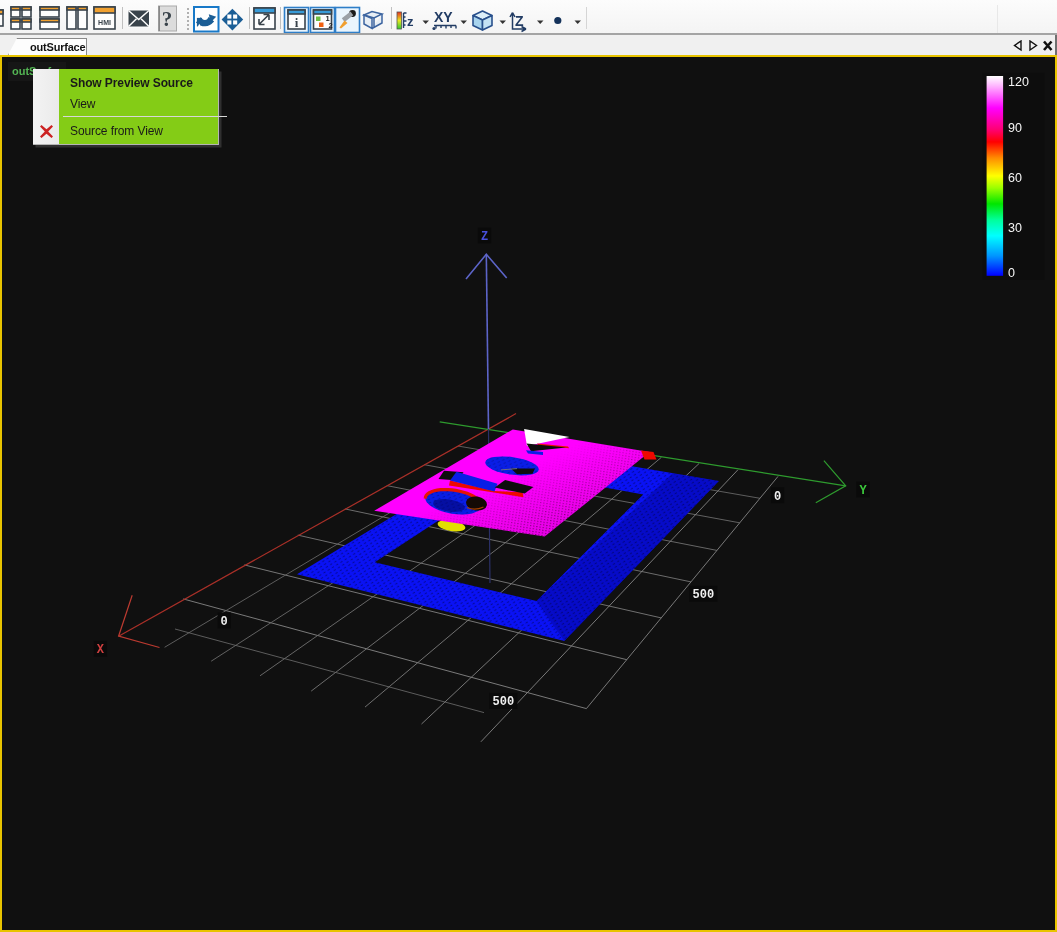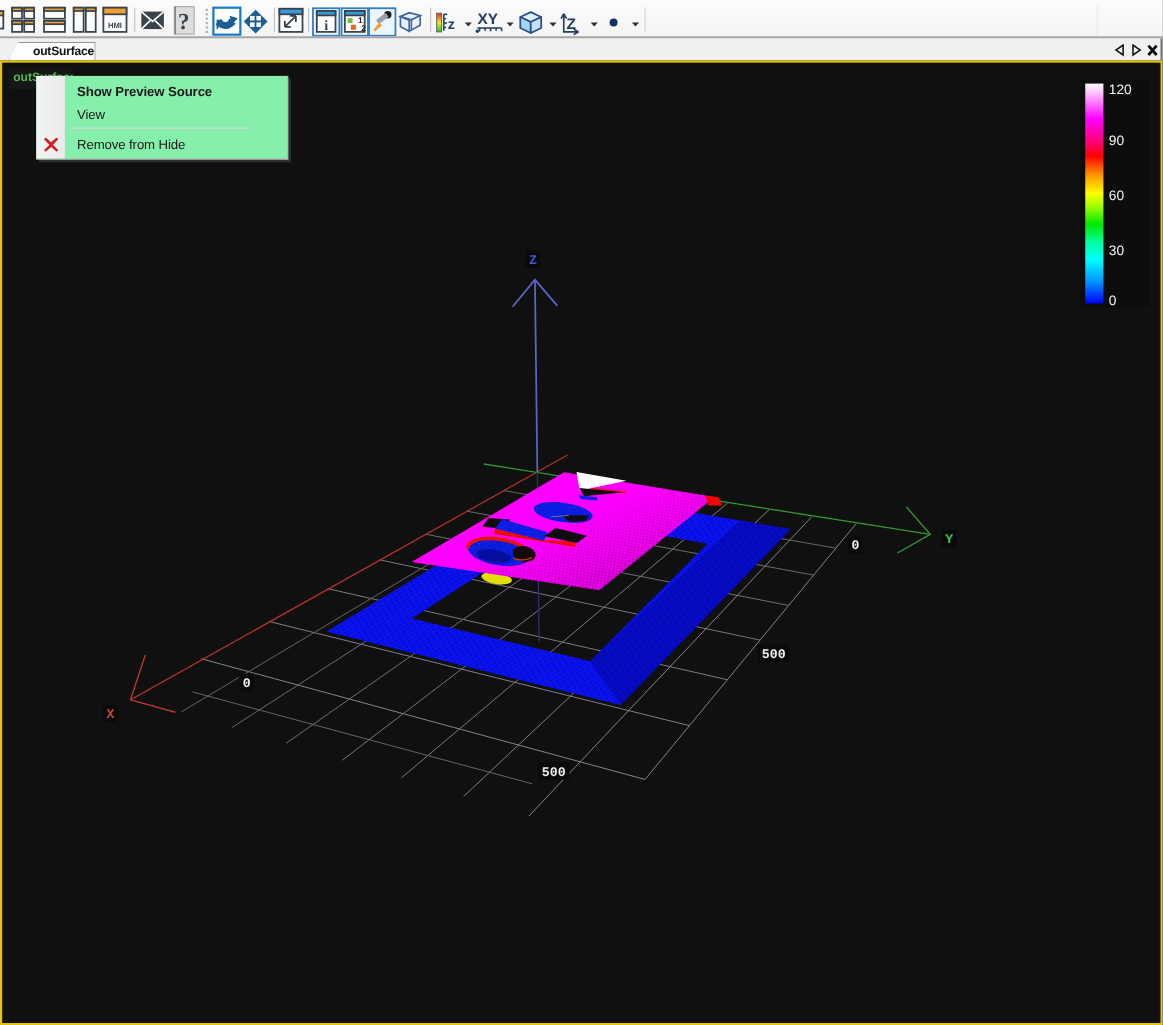--- a/index.html
+++ b/index.html
@@ -1,21 +1,21 @@
 <!DOCTYPE html>
 <html><head><meta charset="utf-8"><style>
 *{margin:0;padding:0;box-sizing:border-box}
 body{width:1057px;height:932px;font-family:"Liberation Sans",sans-serif;overflow:hidden;background:#F5F5F5;position:relative}
 .toolbar{position:absolute;left:0;top:0;width:1057px;height:35px;background:linear-gradient(#FCFCFC,#F4F4F4);border-bottom:2px solid #A4A4A4}
 .tabbar{position:absolute;left:0;top:35px;width:1057px;height:20px;background:#F0F0F0;border-right:2px solid #707070}
 .tab{position:absolute;left:8px;top:38px;width:79px;height:17px;background:#FDFDFD;border:1px solid #8A8A8A;border-bottom:none;clip-path:polygon(0 100%,9px 0,100% 0,100% 100%)}
 .tabtext{position:absolute;left:30px;top:41px;font-size:11px;letter-spacing:-0.2px;font-weight:bold;color:#111}
 .viewport{position:absolute;left:0;top:55px;width:1057px;height:877px;background:#101010;border:2px solid #E8C400}
 .oslabel{position:absolute;left:8px;top:62px;width:58px;height:19px;background:#161616;color:#53B453;font-size:11px;font-weight:bold;padding:3px 0 0 4px;white-space:nowrap;overflow:hidden}
-.menu{position:absolute;left:33px;top:69px;width:229px;height:76px;background:#86efac;border-right:1px solid #B5B5B5;border-bottom:1px solid #B5B5B5;box-shadow:2.5px 2.5px 0px rgba(70,70,70,0.6)}
+.menu{position:absolute;left:33px;top:69px;width:186px;height:76px;background:#84cc16;border-right:1px solid #B5B5B5;border-bottom:1px solid #B5B5B5;box-shadow:2.5px 2.5px 0px rgba(70,70,70,0.6)}
 .gutter{position:absolute;left:0;top:0;width:26px;height:100%;background:linear-gradient(90deg,#F3F3F3,#EAEAEA)}
 .mi{position:absolute;left:37px;font-size:12px;letter-spacing:-0.1px;color:#1A1A1A}
 .msep{position:absolute;left:30px;top:47px;width:164px;height:1px;background:#D7D7D7}
 .redx{position:absolute;left:7px;top:56px;width:13px;height:13px}
 </style></head>
 <body>
 <div class="toolbar"></div>
 <svg id="icons" style="position:absolute;left:0;top:0" width="1057" height="33">
     <g transform="translate(0,2)">
       <rect x="-8" y="8" width="11" height="16" fill="#FDFDFD" stroke="#39434B" stroke-width="1.6"></rect>
@@ -242,16 +242,16 @@
 <text x="1008" y="231.5" fill="#F5F5F5" font-size="12.5" font-family="Liberation Sans, sans-serif">30</text>
 <text x="1008" y="277.40000000000003" fill="#F5F5F5" font-size="12.5" font-family="Liberation Sans, sans-serif">0</text>
 </svg></div>
   </div>
 <div class="oslabel">outSurface</div>
 <div class="menu">
  <div class="gutter"></div>
  <div class="mi" style="top:7px;font-weight:bold">Show Preview Source</div>
  <div class="mi" style="top:28px">View</div>
  <div class="msep"></div>
- <div class="mi" style="top:55px">Remove from Hide</div>
+ <div class="mi" style="top:55px">Source from View</div>
  <svg class="redx" viewBox="0 0 13 13">
       <path d="M1.5 0 L6.5 4.3 L11.5 0 L13 1.5 L8.2 6.5 L13 11.5 L11.5 13 L6.5 8.7 L1.5 13 L0 11.5 L4.8 6.5 L0 1.5 Z" fill="#CC2222"></path>
     </svg>
 </div>
 </body></html>

